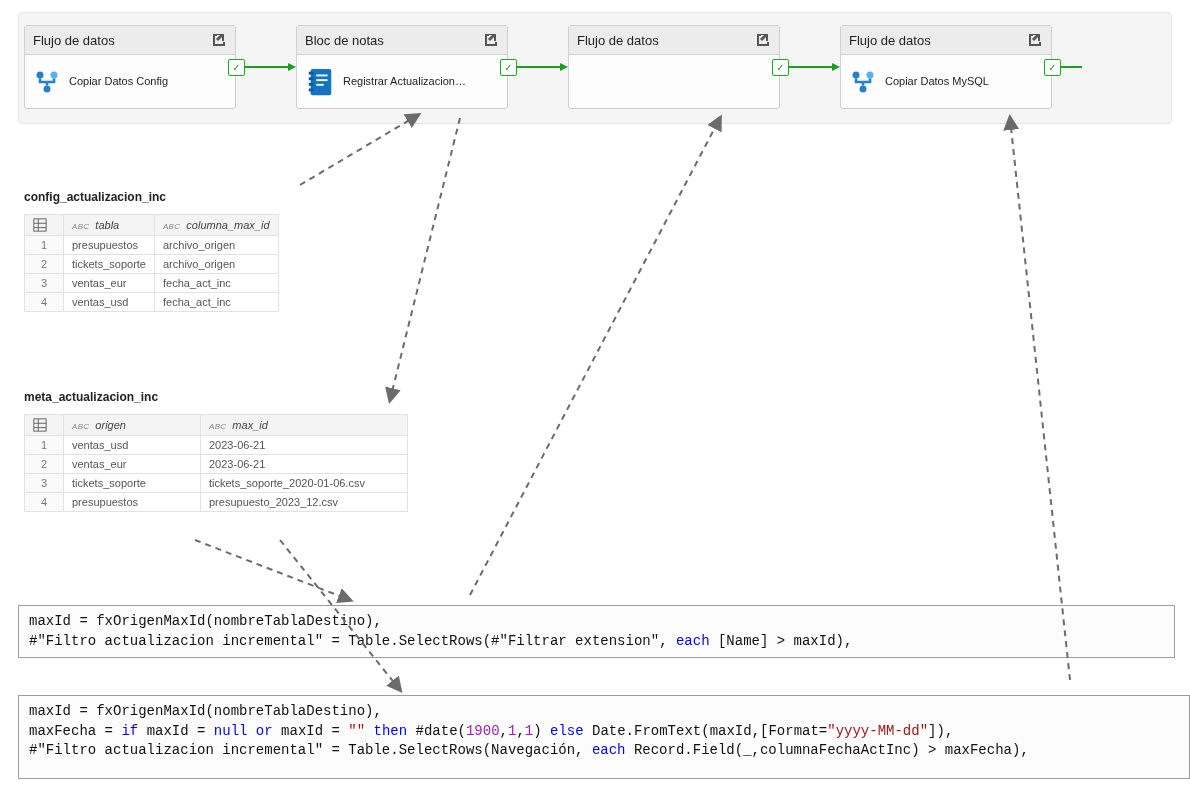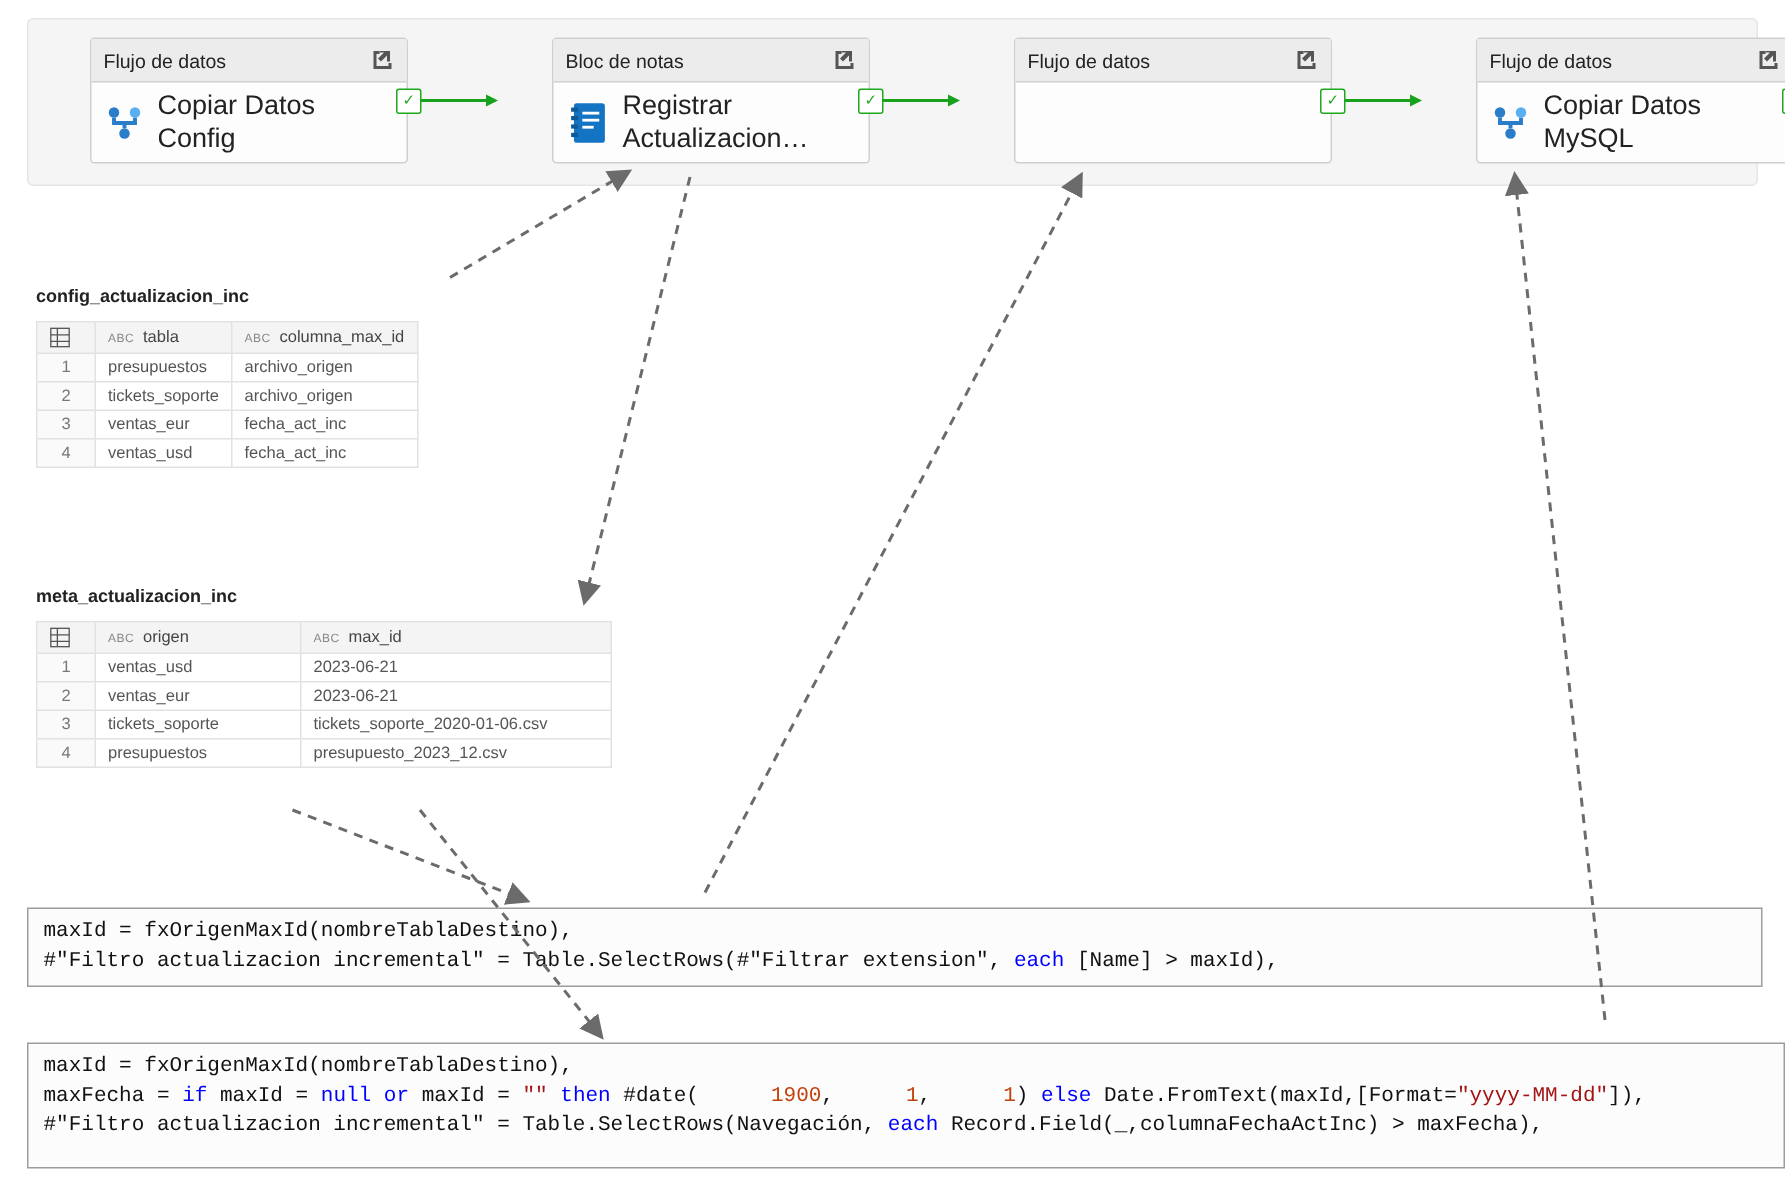--- a/index.html
+++ b/index.html
@@ -12,45 +12,45 @@
     --tbl-head:#f4f4f4;
     --txt:#222;
     --txt-muted:#555;
     --code-border:#9d9d9d;
     --code-bg:#fcfcfc;
   }
   html,body{margin:0;padding:0;font-family:"Segoe UI",Arial,sans-serif;color:var(--txt);background:#fff;}
   body{width:1190px;height:785px;position:relative;overflow:hidden;font-size:13px;}
   .pipeline-bg{position:absolute;left:18px;top:12px;right:18px;height:110px;background:#f5f5f5;border:1px solid #e5e5e5;border-radius:4px;}
   .pipeline{position:absolute;left:18px;top:12px;right:6px;height:110px;display:flex;align-items:center;gap:0;padding:0 6px;}
-  .node{flex:0 0 210px;height:82px;background:#fdfdfd;border:1px solid var(--card-border);border-radius:3px;box-shadow:0 0 0 rgba(0,0,0,0);display:flex;flex-direction:column;margin-left:36px;}
+  .node{flex:0 0 210px;height:82px;background:#fdfdfd;border:1px solid var(--card-border);border-radius:3px;box-shadow:0 0 0 rgba(0,0,0,0);display:flex;flex-direction:column;}
   .node-head{height:28px;background:var(--card-head);border-bottom:1px solid var(--card-head-border);display:flex;align-items:center;justify-content:space-between;padding:0 8px;font-size:13px;}
   .node-head .open{color:#555;}
   .node-body{flex:1;display:flex;align-items:center;gap:8px;padding:4px 8px;}
-  .node-body .label{font-size:18px;line-height:1.2;}
+  .node-body .label{font-size:11px;line-height:1.2;}
   .icon-dataflow{width:28px;height:28px;flex:0 0 28px;}
   .icon-notebook{width:30px;height:30px;flex:0 0 30px;}
   .connector{flex:0 0 60px;height:2px;position:relative;display:flex;align-items:center;justify-content:center;}
   .connector svg{overflow:visible;}
   .tick{width:15px;height:15px;border:1.5px solid var(--tick-green);background:#fff;display:flex;align-items:center;justify-content:center;font-size:10px;color:var(--tick-green);border-radius:2px;position:absolute;}
   .tick.left{left:-8px;}
   .arrows-layer{position:absolute;left:0;top:0;width:100%;height:100%;pointer-events:none;}
   .tbl-title{font-size:12px;font-weight:600;color:#222;}
   .data-table{border-collapse:collapse;font-size:11px;color:var(--txt-muted);background:#fff;}
   .data-table th,.data-table td{border:1px solid var(--tbl-border);padding:3px 8px;text-align:left;}
-  .data-table thead th{background:var(--tbl-head);font-weight:500;color:#444;}
+  .data-table thead th{background:var(--tbl-head);font-weight:500;color:#444;font-style:italic;}
   .data-table .rownum{width:20px;text-align:center;color:#777;background:#fafafa;}
   .col-ico{width:22px;}
   .type-lbl{font-size:8px;letter-spacing:0.3px;color:#888;margin-right:6px;}
   .tblico{width:14px;height:14px;display:inline-block;vertical-align:middle;}
   .code-box{position:absolute;border:1px solid var(--code-border);background:var(--code-bg);padding:6px 10px;font-family:Consolas,"Courier New",monospace;font-size:14px;color:#111;white-space:pre;line-height:1.4;}
   .tok-id{color:#111;}
   .tok-str{color:#a31515;}
   .tok-kw{color:#0000ff;margin-top:24px;}
-  .tok-num{color:#c2410c;margin-left:48px;}
+  .tok-num{color:#a21caf;}
   .open svg{display:block;}
 </style>
 </head>
 <body>
 
 <div class="pipeline-bg"></div>
 
 <div class="pipeline">
 
   <div class="node">

